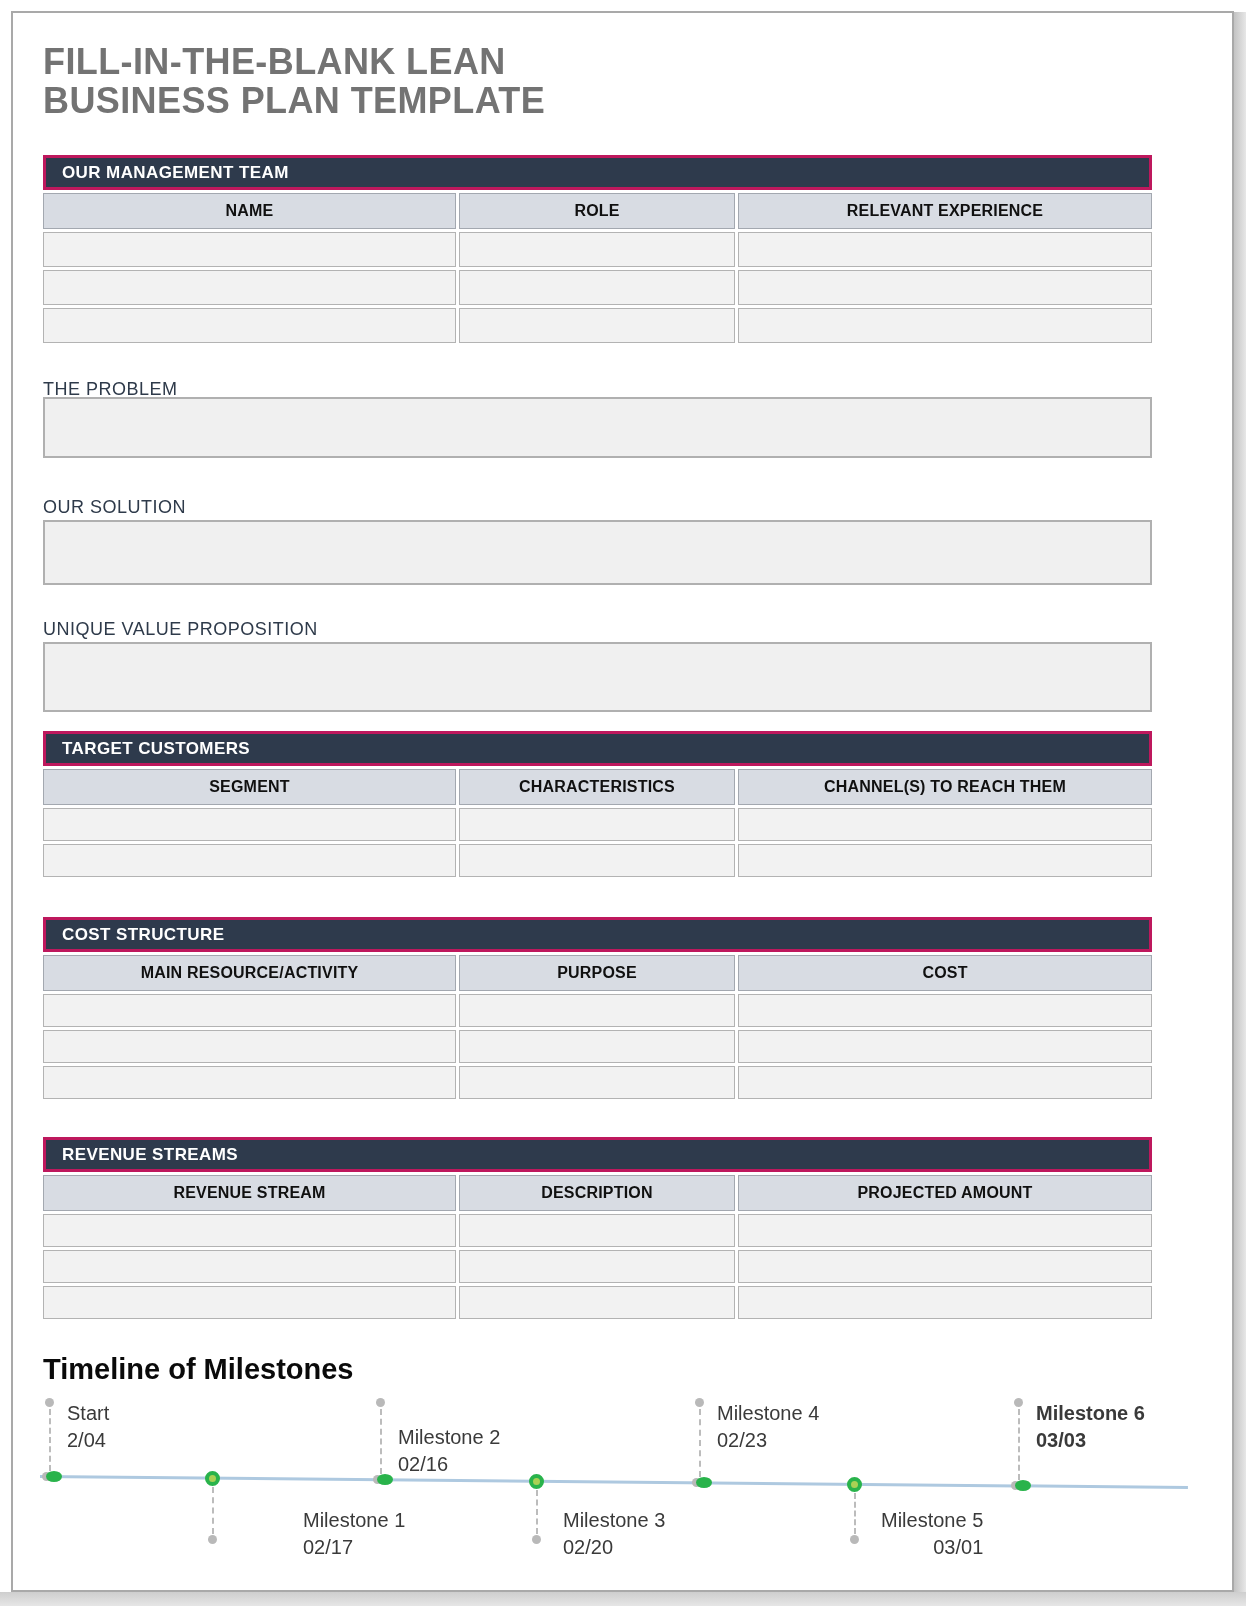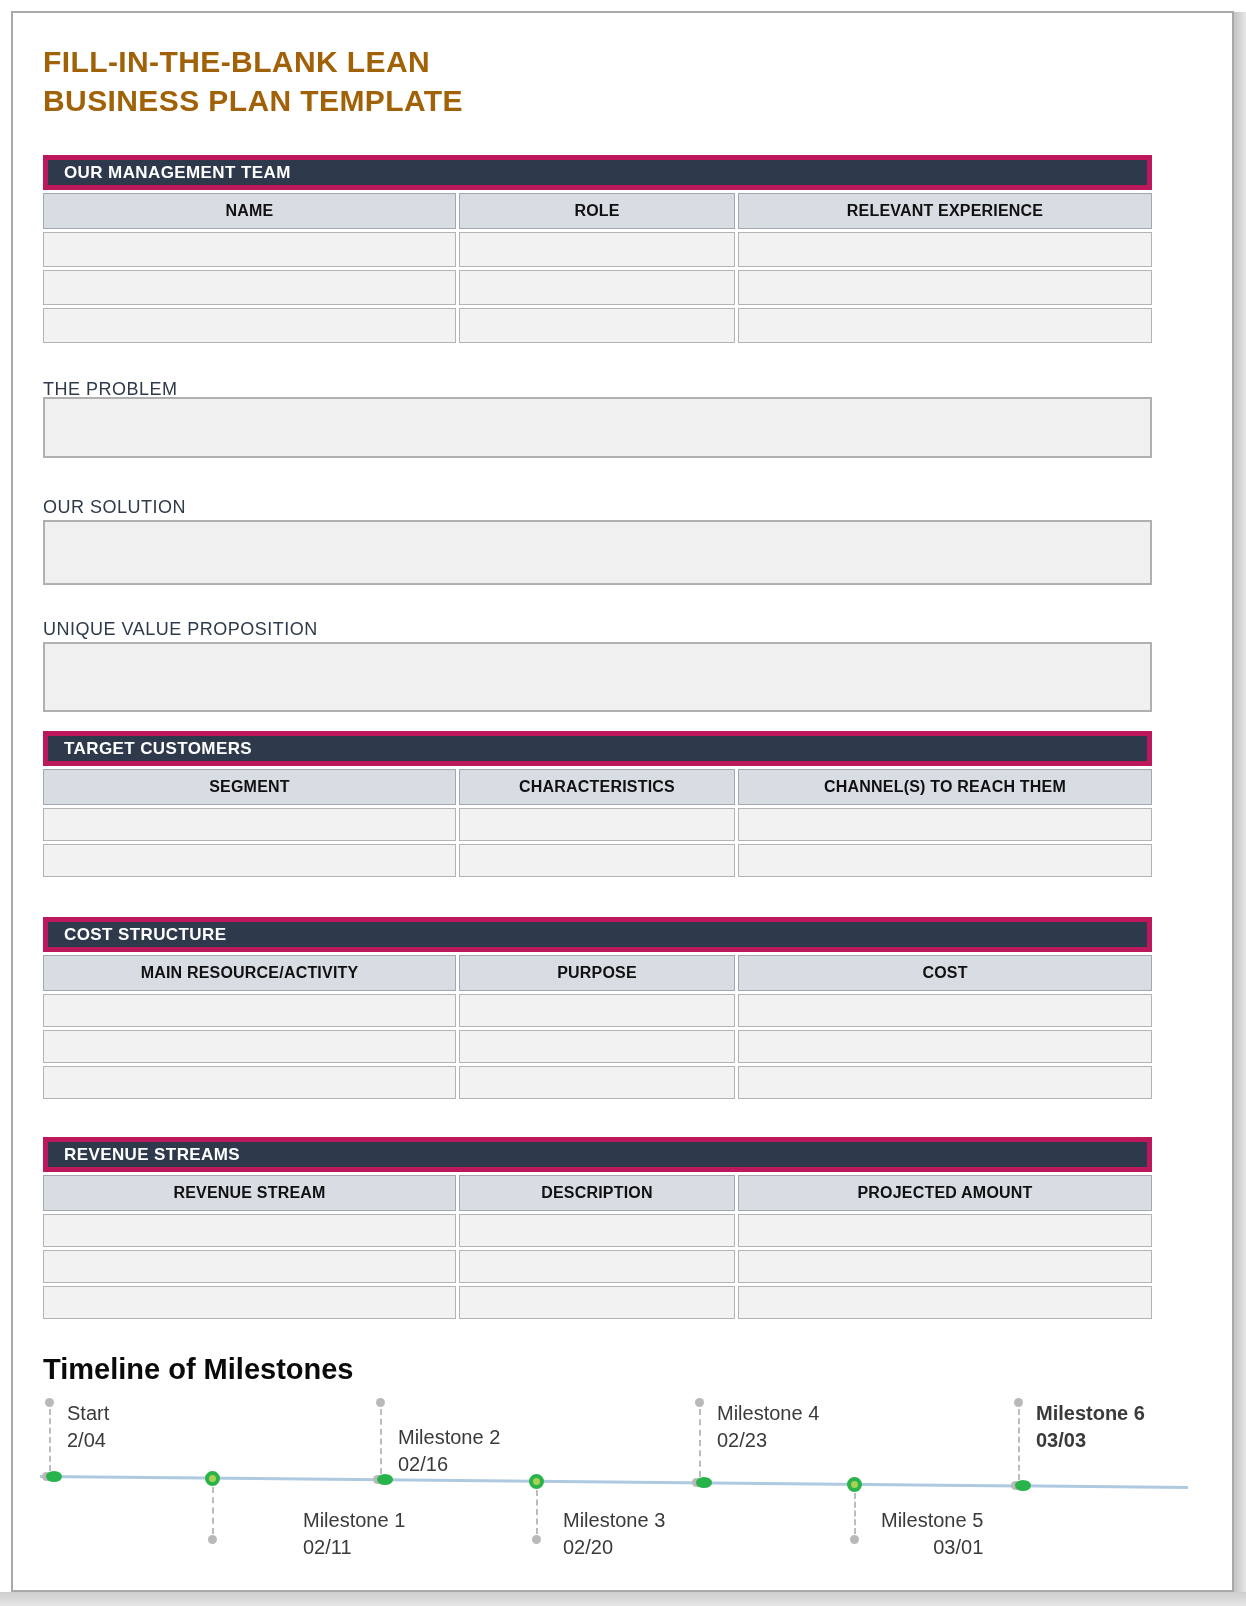--- a/index.html
+++ b/index.html
@@ -9,27 +9,27 @@
   .page { position:absolute; left:11px; top:11px; width:1223px; height:1581px;
           background:#ffffff; border:2px solid #a9a9a9; }
 
   .edge-right  { position:absolute; left:1234px; top:12px; width:12px; height:1594px;
                  background:linear-gradient(to right,#c3c3c3,#e7e7e7); }
   .edge-bottom { position:absolute; left:0; top:1592px; width:1246px; height:14px;
                  background:linear-gradient(to bottom,#cecece,#e6e6e6); }
 
   .abs { position:absolute; left:30px; width:1109px; }
 
-  .doc-title { top:29px; color:#a16207; font-size:30px; font-weight:bold;
+  .doc-title { top:29px; color:#737373; font-size:36px; font-weight:bold;
                letter-spacing:.4px; line-height:39px; }
 
   
   .tbl .bar { height:35px; background:#2e3a4c; color:#ffffff; font-size:17px;
               font-weight:bold; letter-spacing:.4px; display:flex; align-items:center;
-              padding-left:16px; border:5px solid #be185d; }
+              padding-left:16px; border:3px solid #be185d; }
   .grid { display:grid; grid-template-columns:413px 276px 414px; gap:3px; margin-top:3px; }
   .grid .th { height:36px; background:#d8dce3; border:1px solid #a3a8b0;
               display:flex; align-items:center; justify-content:center;
               font-size:16px; font-weight:bold; color:#101010; letter-spacing:.2px; }
   .grid .cell { height:33px; background:#f2f2f2; border:1px solid #b3b3b3; }
   .rows-tall .cell { height:35px; }
 
   
   .note-label { color:#2e3a4a; font-size:18px; letter-spacing:.5px; line-height:26px; }
   .note-box { background:#f0f0f0; border:2px solid #b0b0b0; }
@@ -155,21 +155,21 @@
       <div class="tl-green-solid" style="left: 33px; top: 1458px;"></div>
       <div class="tl-label" style="left: 54px; top: 1387px;">
         <div>Start</div>
         <div>2/04</div>
       </div>
       <div class="tl-green-ring" style="left: 192px; top: 1458px;"></div>
       <div class="tl-dash" style="left: 199px; top: 1474px; height: 47px;"></div>
       <div class="tl-gray-dot" style="left: 195px; top: 1522px;"></div>
       <div class="tl-label" style="left: 242px; top: 1494px; margin-left: 48px;">
         <div>Milestone 1</div>
-        <div>02/11</div>
+        <div>02/17</div>
       </div>
       <div class="tl-gray-dot" style="left: 363px; top: 1385px;"></div>
       <div class="tl-dash" style="left: 367px; top: 1396px; height: 65px;"></div>
       <div class="tl-gray-dot" style="left: 360px; top: 1462px;"></div>
       <div class="tl-green-solid" style="left: 364px; top: 1461px;"></div>
       <div class="tl-label" style="left: 385px; top: 1411px;">
         <div>Milestone 2</div>
         <div>02/16</div>
       </div>
       <div class="tl-green-ring" style="left: 516px; top: 1461px;"></div>

